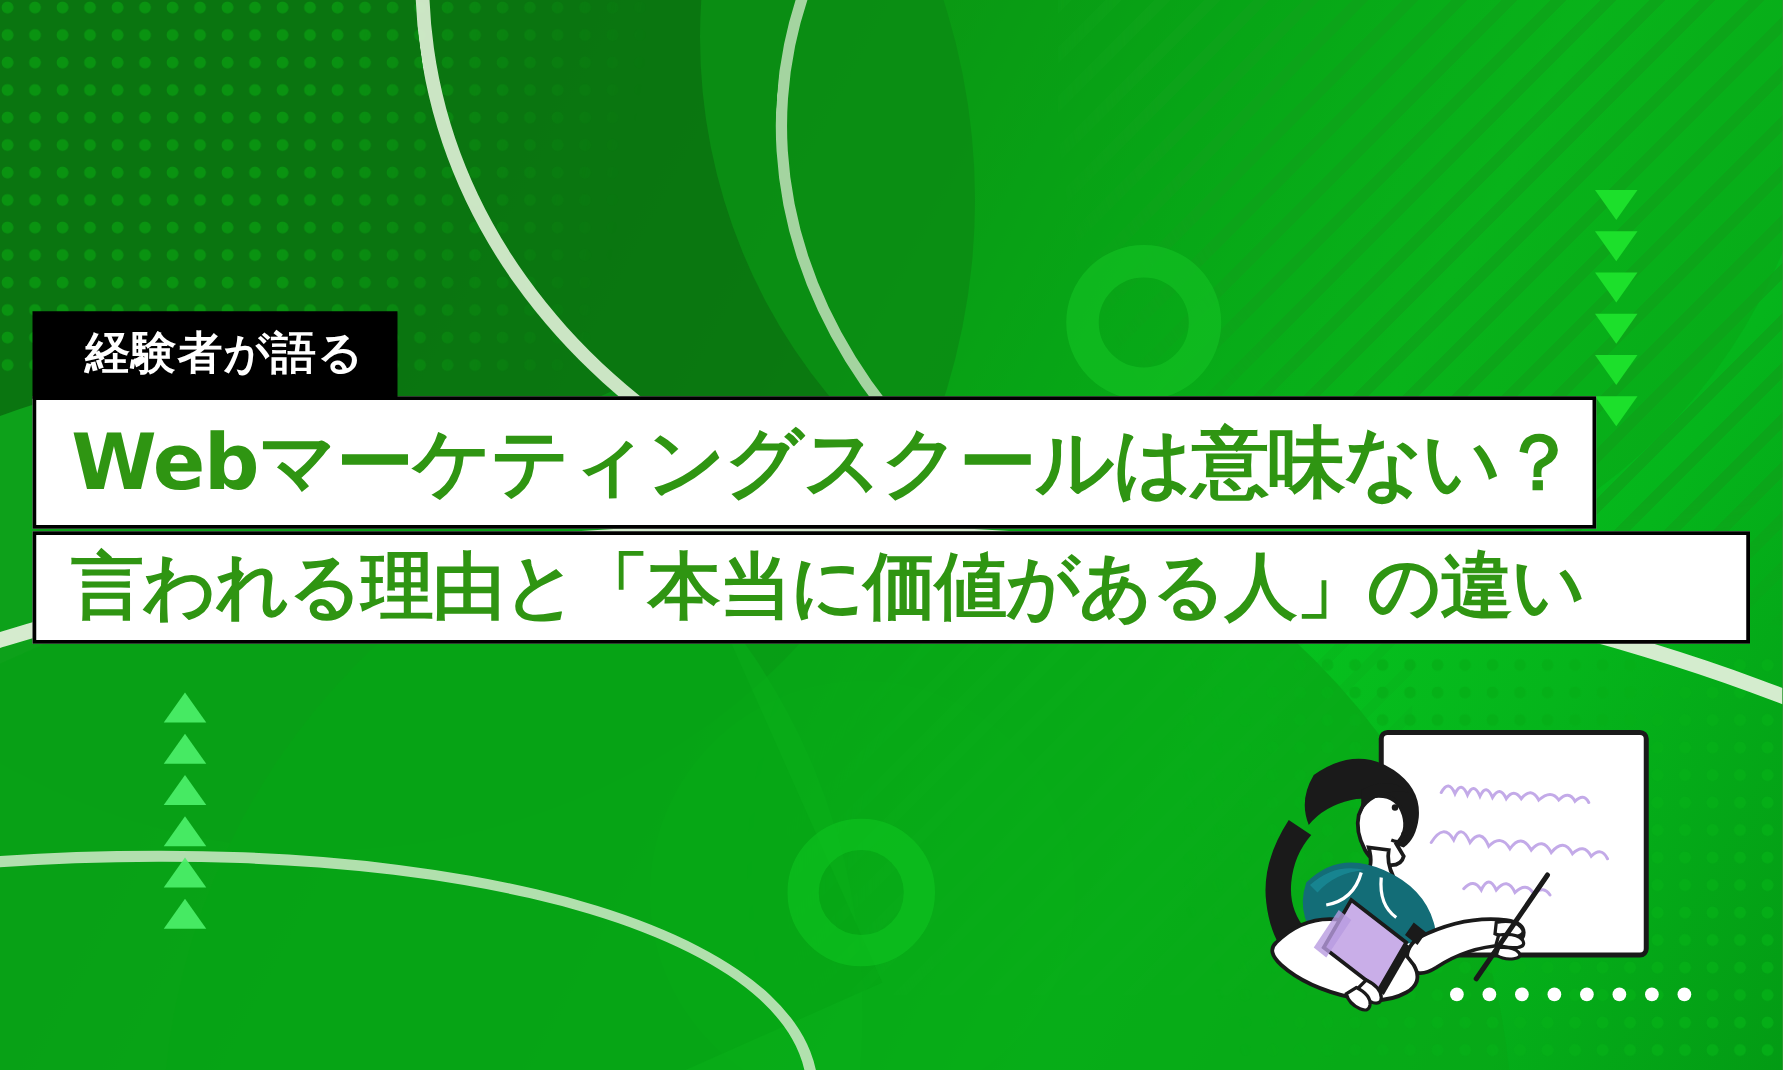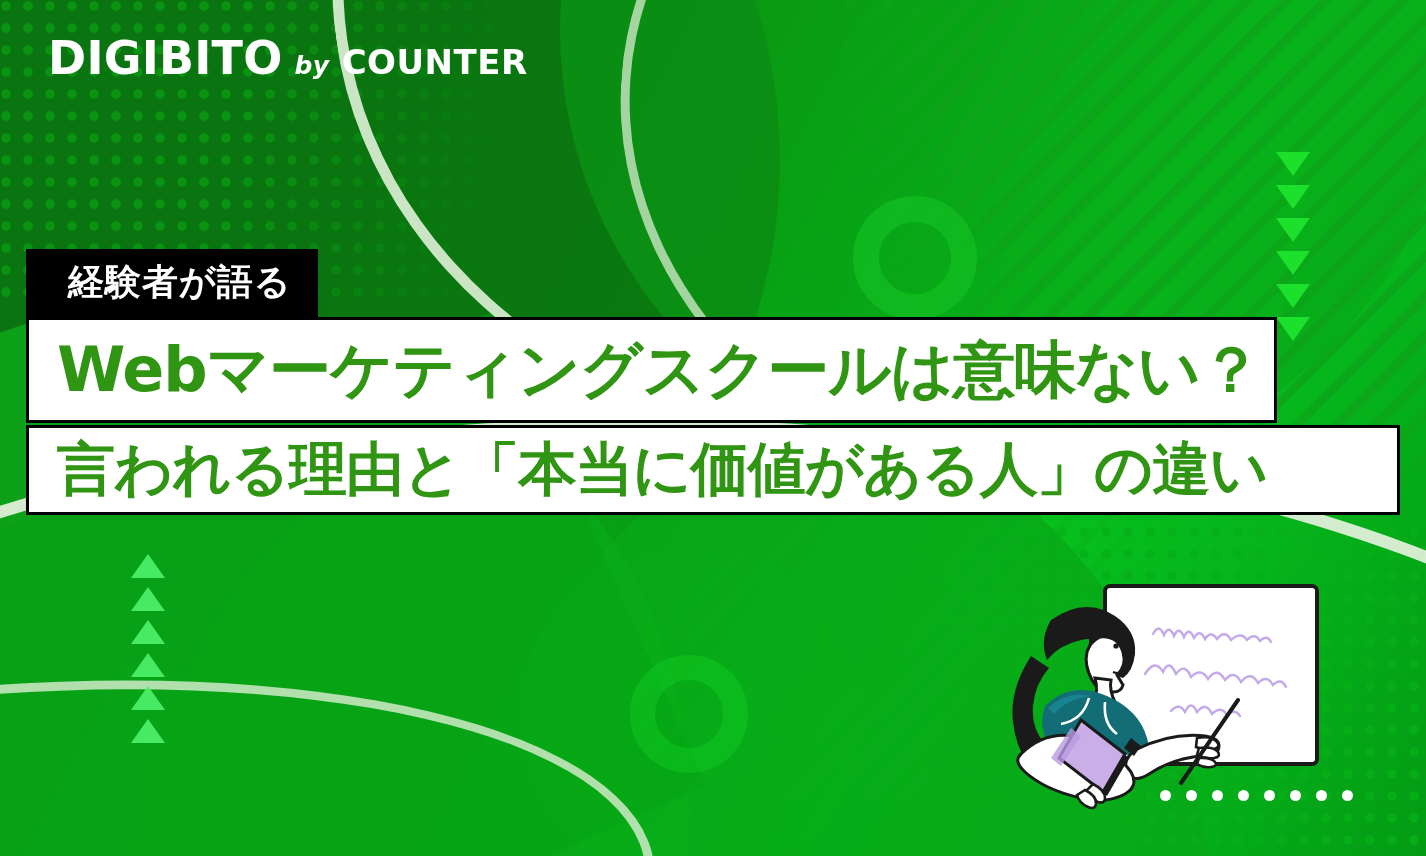--- a/index.html
+++ b/index.html
@@ -340,25 +340,20 @@
 
   <div class="tri-col tri-col-left">
     <div class="tri tri-up"></div>
     <div class="tri tri-up"></div>
     <div class="tri tri-up"></div>
     <div class="tri tri-up"></div>
     <div class="tri tri-up"></div>
     <div class="tri tri-up"></div>
   </div>
 
-  <div class="logo">
-    <span class="logo-main">DIGIBITO</span>
-    <span class="logo-by">by</span>
-    <span class="logo-sub">COUNTER</span>
-  </div>
 
   <div class="badge">経験者が語る</div>
   <div class="title-box title-line1">Webマーケティングスクールは意味ない？</div>
   <div class="title-box title-line2">言われる理由と「本当に価値がある人」の違い</div>
 
   <div class="illustration">
     <svg viewBox="0 0 370 250" width="370" height="250" xmlns="http://www.w3.org/2000/svg">
 
       <g>
         <rect x="120" y="8" width="212" height="178" rx="5" fill="#ffffff" stroke="#1a1a1a" stroke-width="4"></rect>

